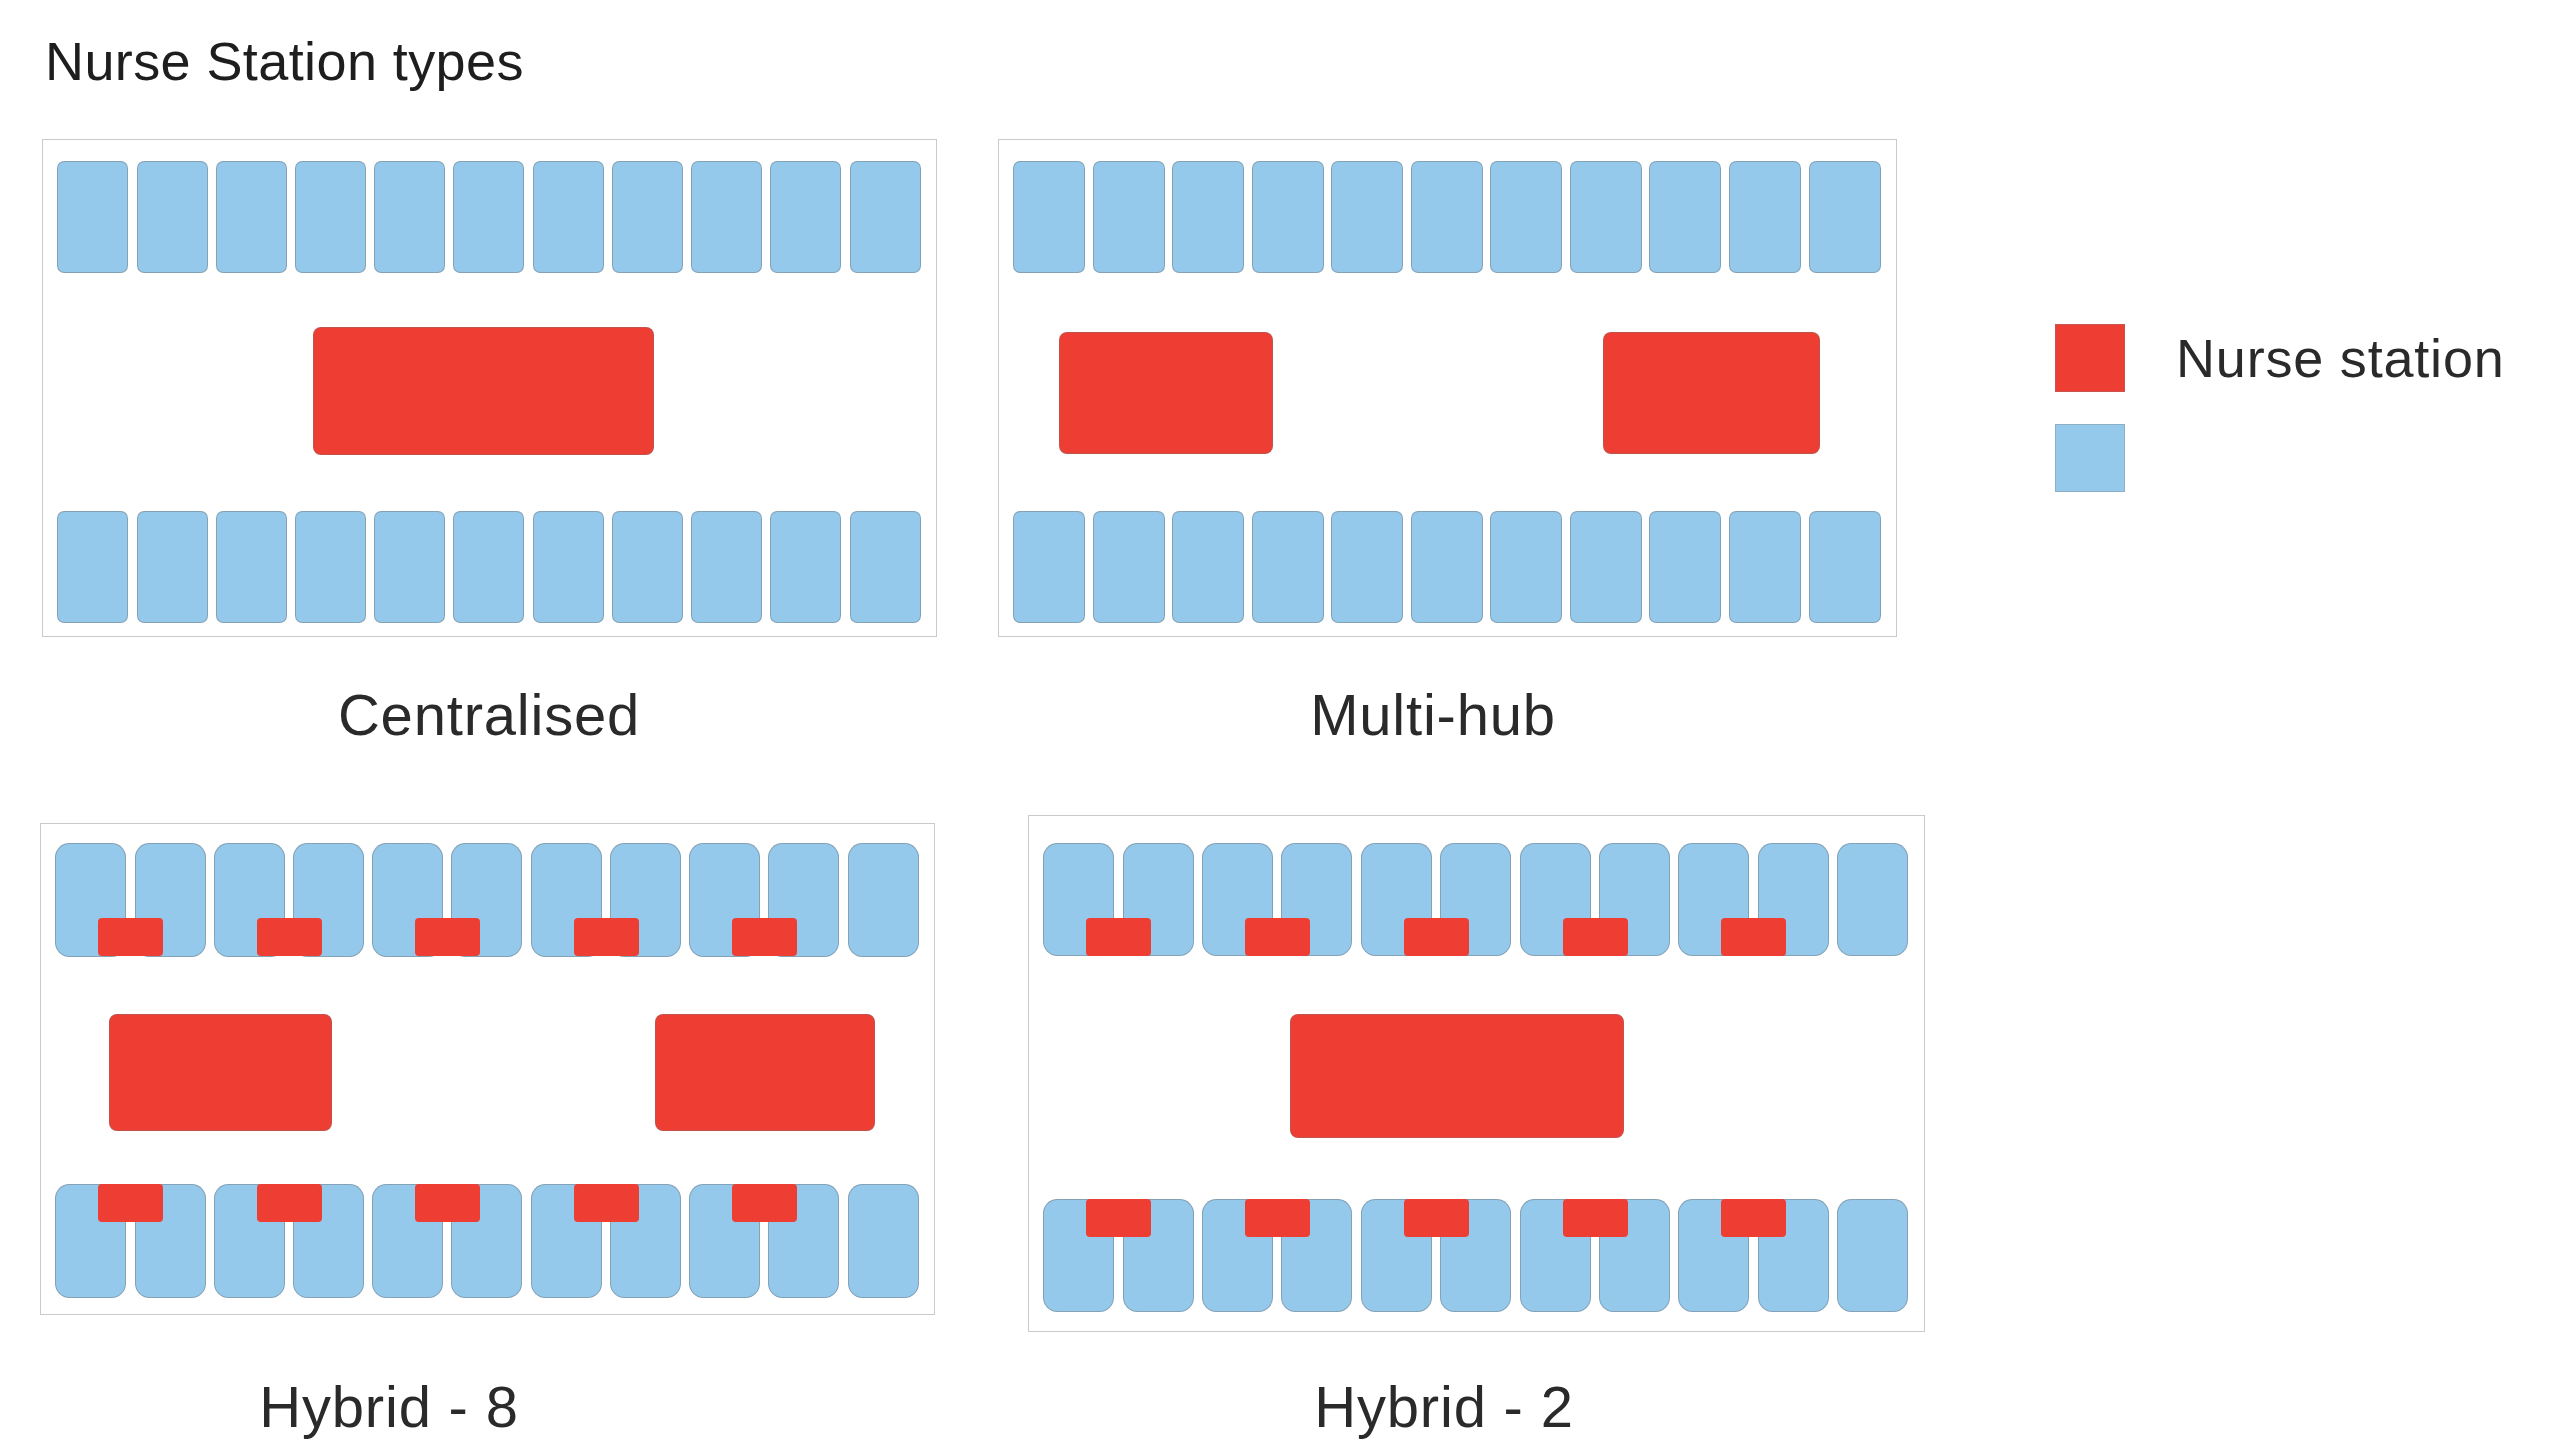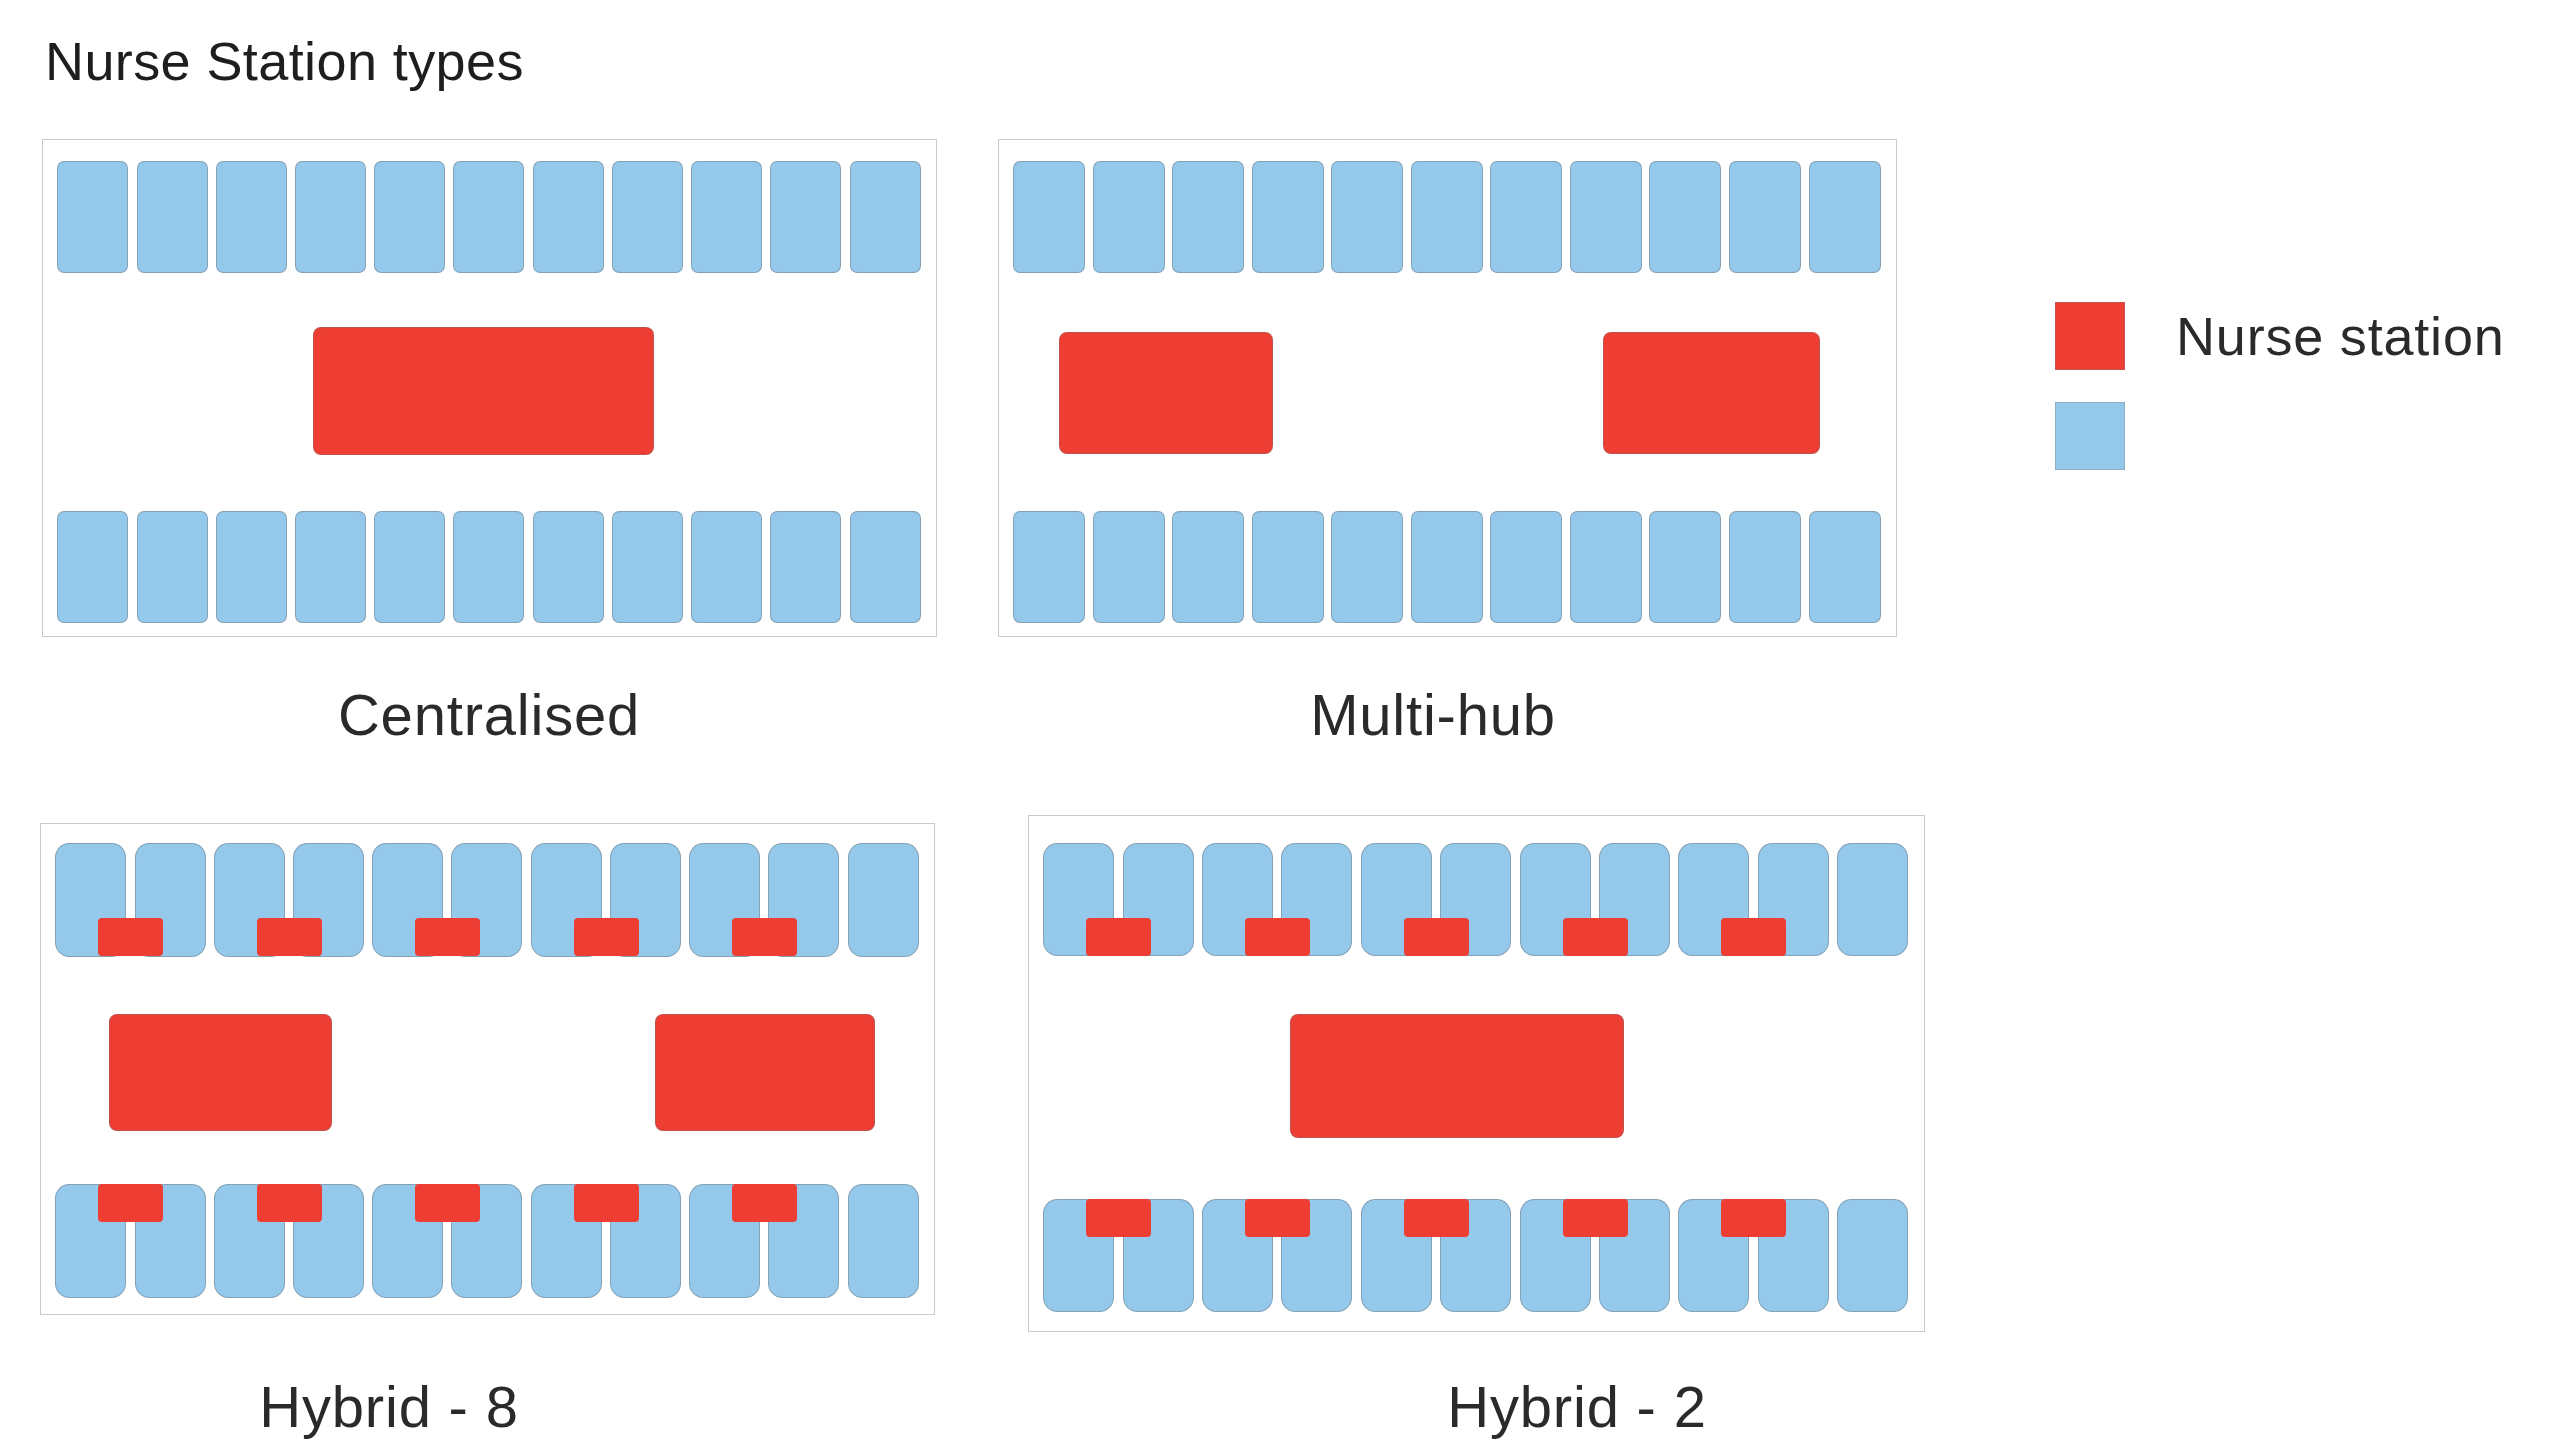--- a/index.html
+++ b/index.html
@@ -30,23 +30,23 @@
   .small-station{
     position:absolute;box-sizing:border-box;border-radius:4px;z-index:4;
   }
   .panel-label{
     position:absolute;transform:translateX(-50%);
     font-size:58px;font-weight:400;color:#2a2a2a;letter-spacing:0.8px;white-space:nowrap;
   }
   #label-centralised{left:489px;top:681px;}
   #label-multi-hub{left:1433px;top:681px;}
   #label-hybrid-1{left:389px;top:1373px;}
-  #label-hybrid-2{left:1577px;top:1373px;}
+  #label-hybrid-2{left:1444px;top:1373px;}
   .legend{
-    position:absolute;left:2055px;top:302px;display:flex;flex-direction:column;gap:32px;
+    position:absolute;left:2055px;top:324px;display:flex;flex-direction:column;gap:32px;
   }
   .legend-row{display:flex;align-items:center;gap:51px;}
   .legend-swatch{
     width:70px;height:68px;box-sizing:border-box;border:1.6px solid rgba(130,130,130,0.35);
     flex:0 0 auto;
   }
   .legend-label{
     font-size:54px;font-weight:400;color:#2a2a2a;letter-spacing:0.8px;white-space:nowrap;
   }
 </style>

